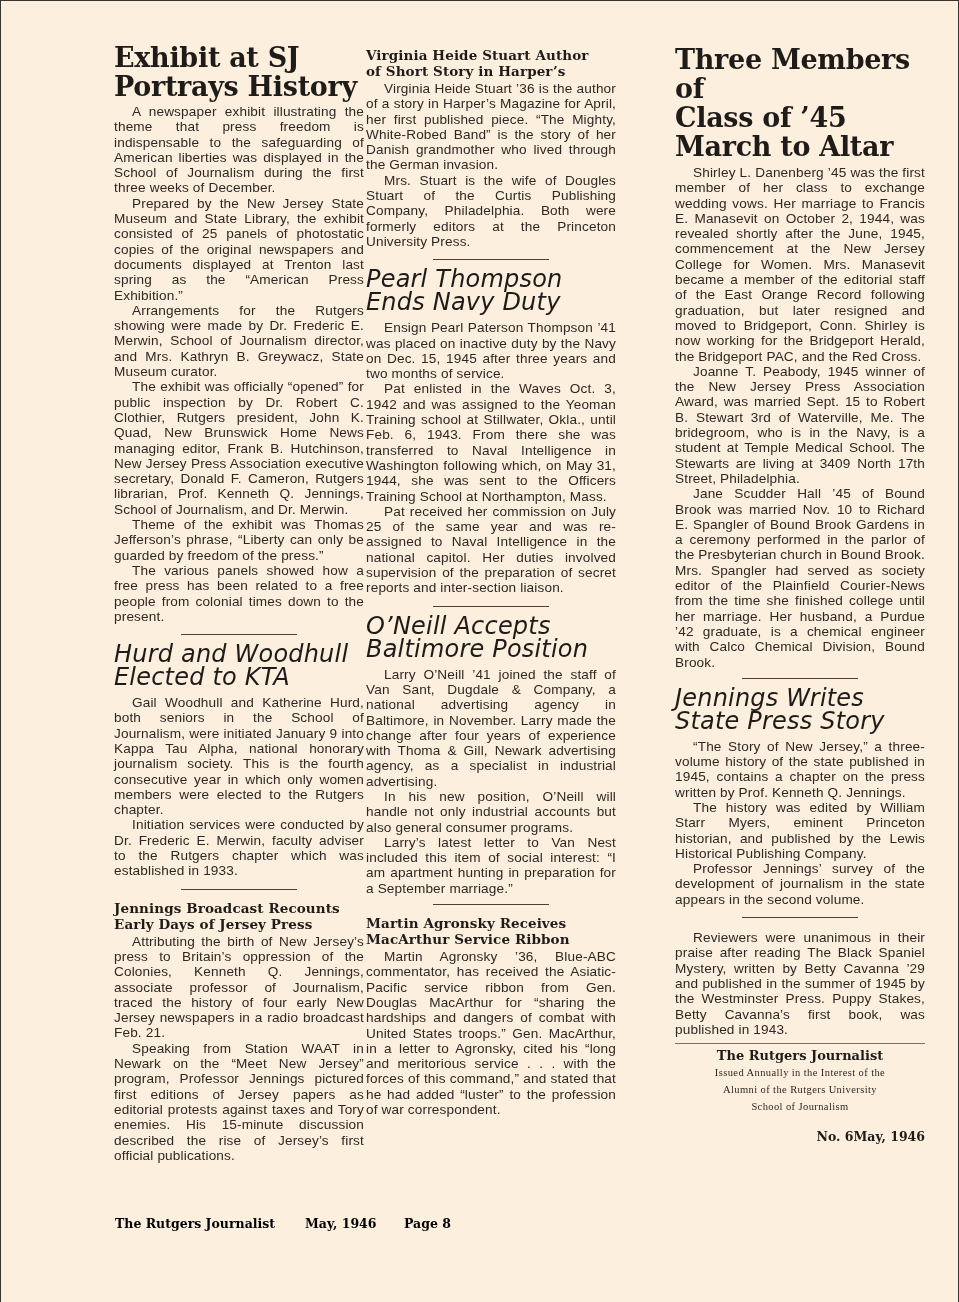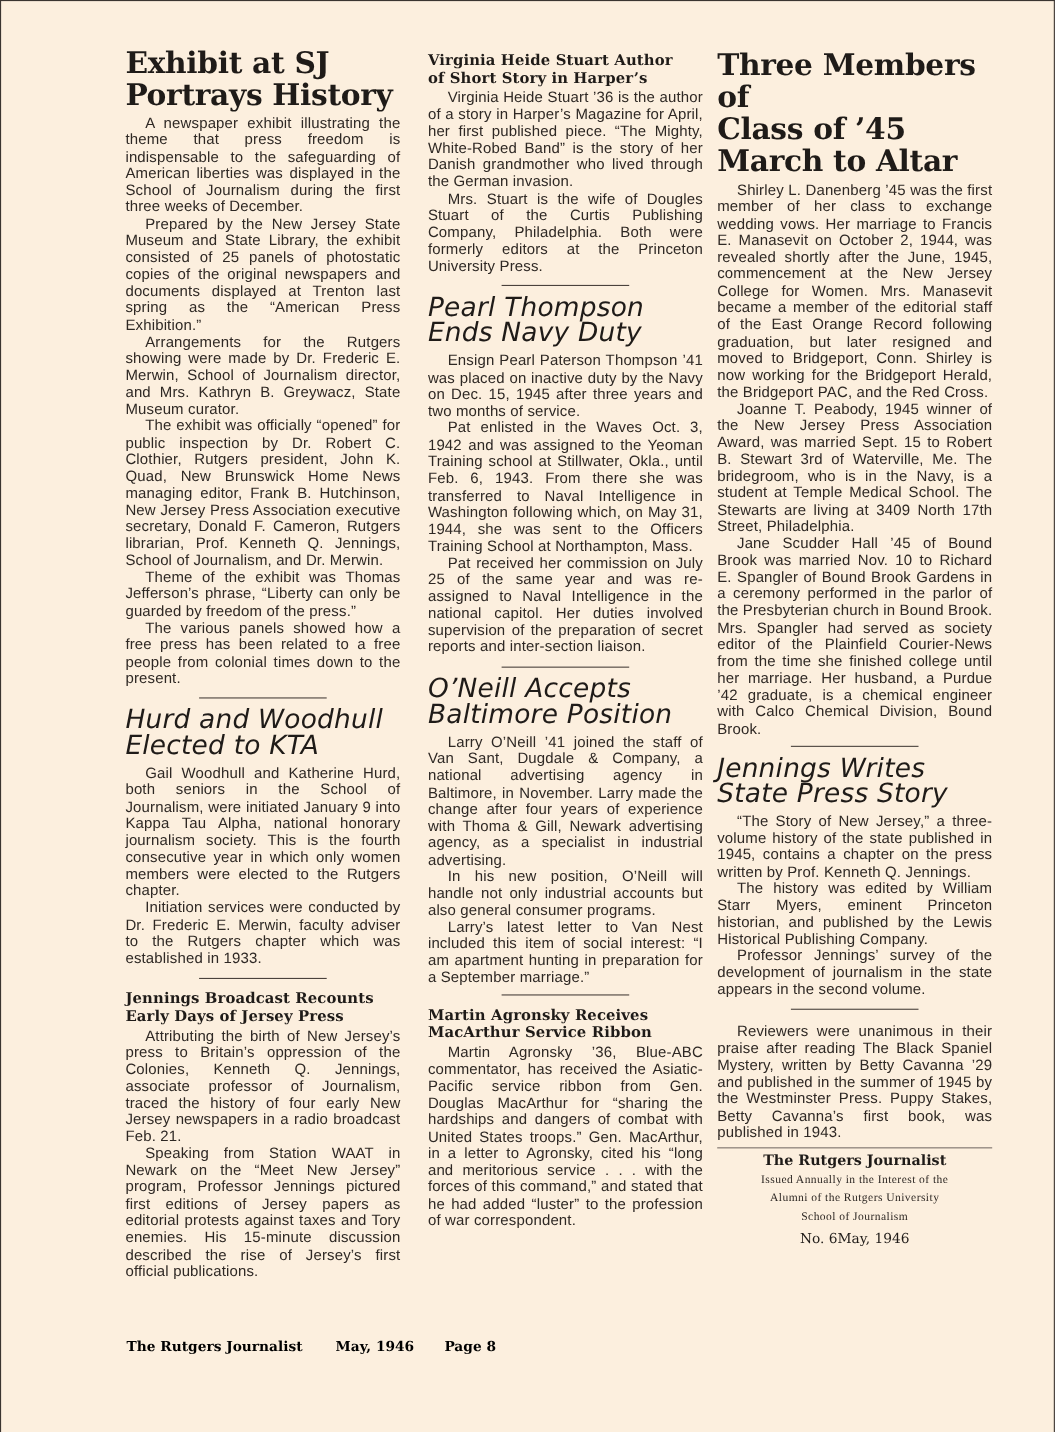--- a/index.html
+++ b/index.html
@@ -11,22 +11,22 @@
   }
   .page {
     position:relative; width:957px; height:1301px;
     background:#fcefde;
     border-top:1px solid #3a3430;
     border-left:1px solid #3a3430;
     border-right:1px solid #3a3430;
   }
   .col { position:absolute; top:0; width:250px; }
   .col-left  { left:113px; }
-  .col-mid   { left:388px; }
-  .col-right { left:651px; }
+  .col-mid   { left:365px; }
+  .col-right { left:674px; }
 
   .h-big {
     font-family:"DejaVu Serif", serif; font-weight:bold;
     font-size:27px; line-height:29px; letter-spacing:-0.3px;
     color:#1f1b18; margin:0;
   }
   .h-ital {
     font-family:"DejaVu Sans", sans-serif; font-style:italic; font-weight:normal;
     font-size:24px; line-height:23px; color:#1f1b18; margin:0; letter-spacing:0.2px;
   }
@@ -44,23 +44,23 @@
 
   .masthead-title {
     font-family:"DejaVu Serif", serif; font-weight:bold; font-size:13px;
     text-align:center; color:#1f1b18; line-height:16px;
   }
   .masthead-line {
     font-family:"Liberation Serif", serif; font-size:10.5px; text-align:center;
     color:#2e2824; line-height:17px; letter-spacing:0.4px;
   }
   .masthead-foot {
-    display:flex; justify-content:center;
-    font-family:"DejaVu Serif", serif; font-weight:normal; font-size:12.5px;
-    color:#1f1b18; margin-top:3px;
+    display:flex; justify-content:flex-end;
+    font-family:"DejaVu Serif", serif; font-weight:bold; font-size:12.5px;
+    color:#1f1b18; margin-top:14px;
   }
   .footer {
     position:absolute; top:1215px; left:114px;
     font-family:"DejaVu Serif", serif; font-weight:bold; font-size:12.5px; color:#000000;
     white-space:nowrap;
   }
   .footer span { display:inline-block; }
   .f-pub  { width:190px; }
   .f-date { width:99px; }
 </style>

